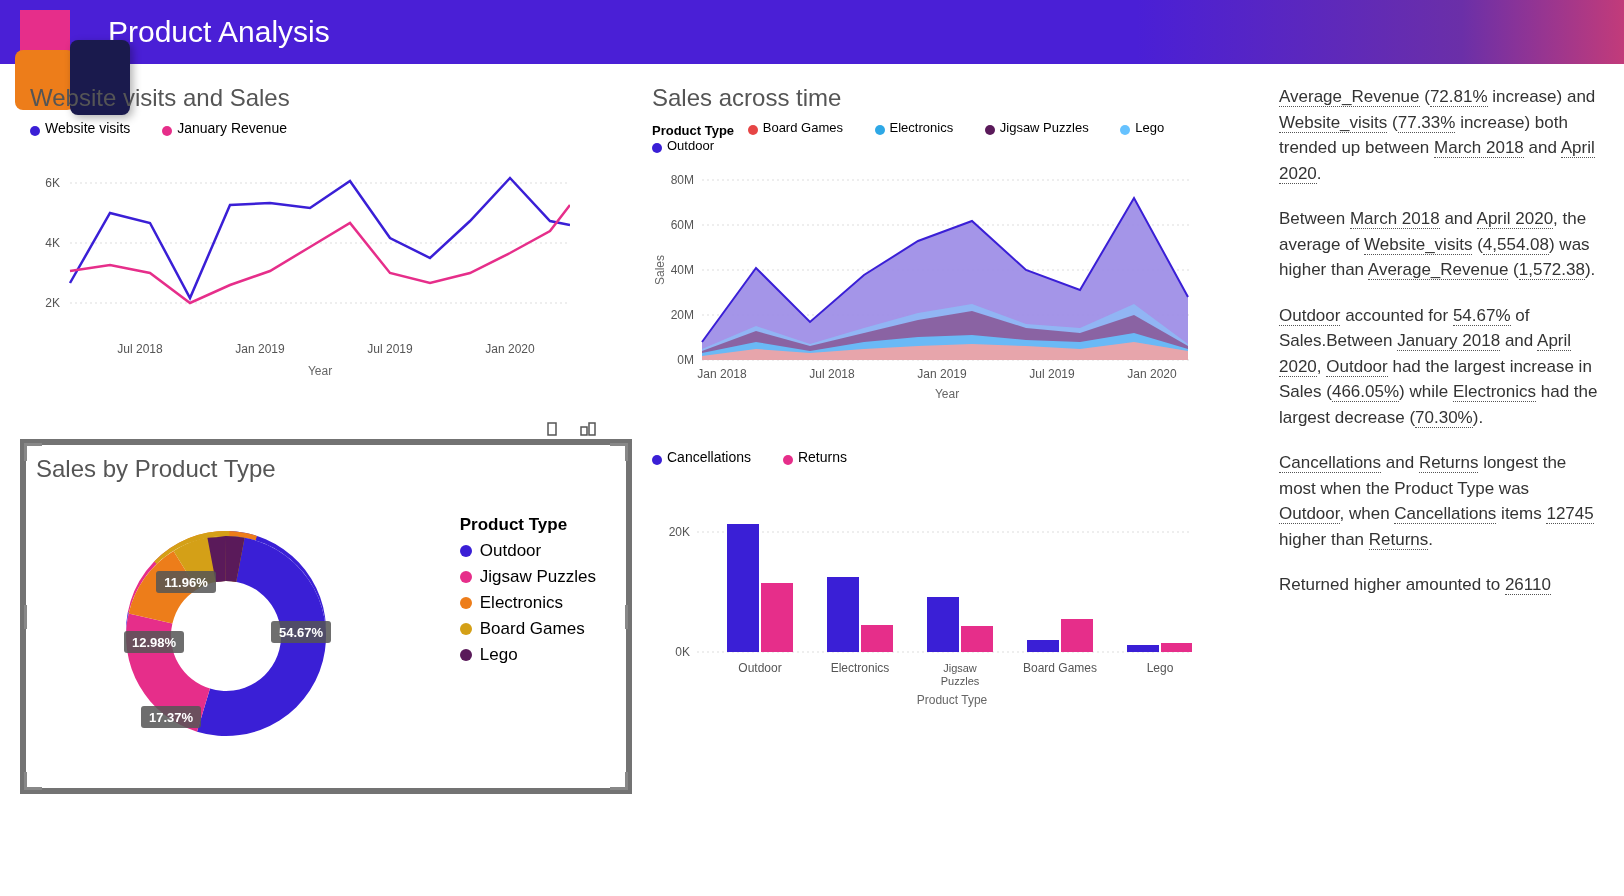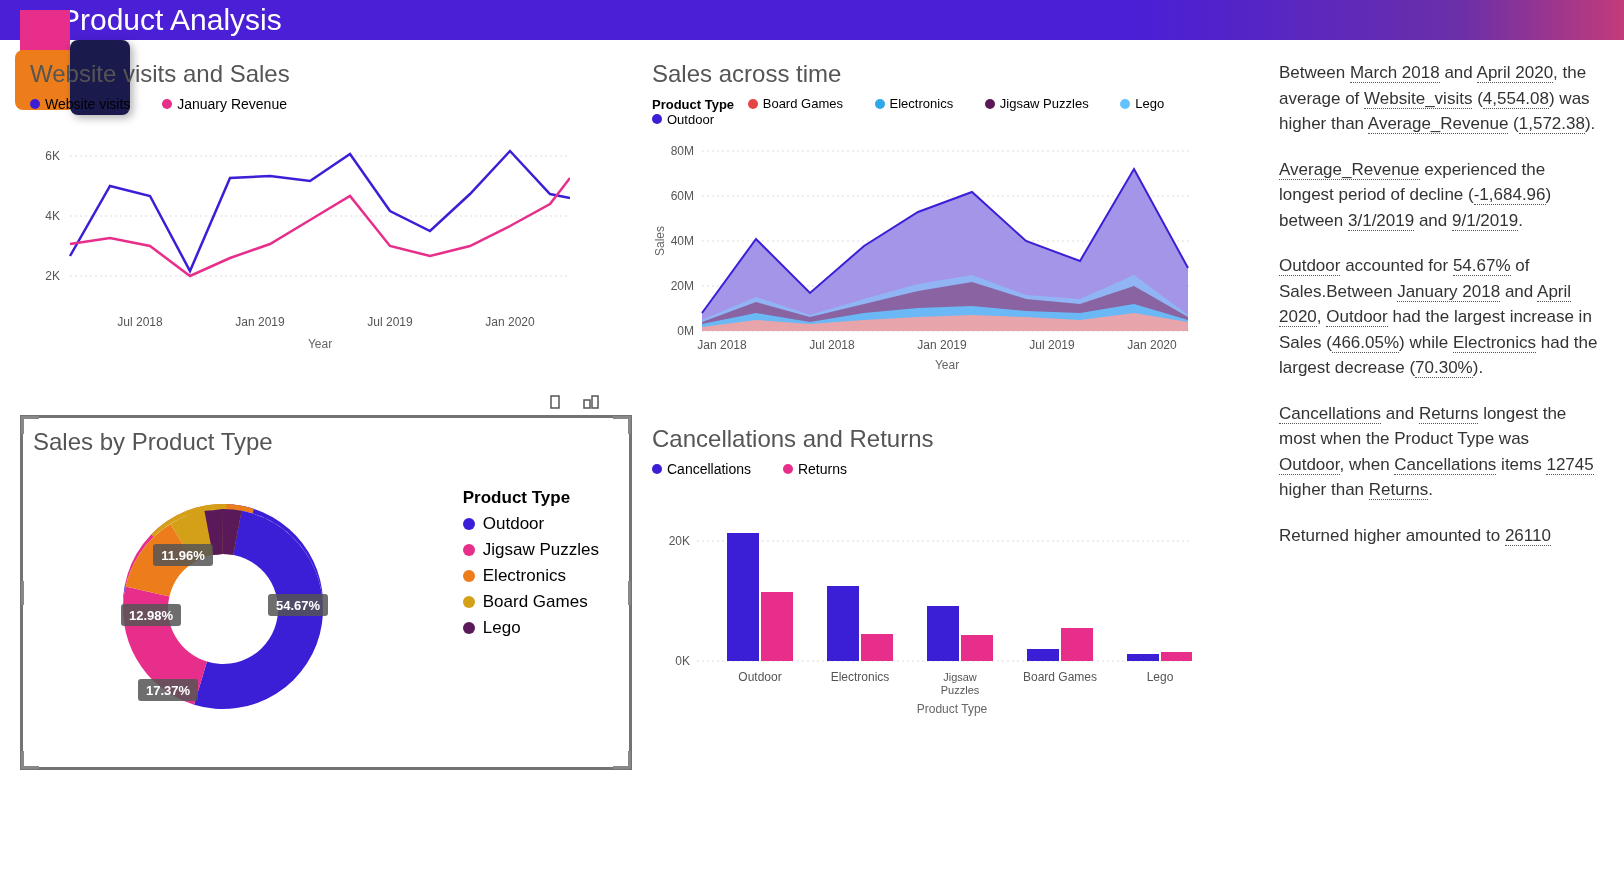--- a/index.html
+++ b/index.html
@@ -1,32 +1,32 @@
 <!DOCTYPE html>
 <html><head>
 <meta charset="utf-8">
 <style>
 *{box-sizing:border-box;margin:0;padding:0;font-family:'Segoe UI',Arial,sans-serif}
 body{background:#fff;width:1624px;height:896px;overflow:hidden}
-.header{height:40px;background:linear-gradient(90deg,#4a1fd6 0%,#4a1fd6 70%,#6b2fa8 90%,#c23b7a 100%);display:flex;align-items:center;padding-left:60px}
+.header{height:64px;background:linear-gradient(90deg,#4a1fd6 0%,#4a1fd6 70%,#6b2fa8 90%,#c23b7a 100%);display:flex;align-items:center;padding-left:108px}
 .header h1{color:#fff;font-size:30px;font-weight:400}
 .logo-blocks{position:absolute;top:10px;left:15px;width:120px;height:110px}
 .logo-blocks .b1{position:absolute;width:50px;height:50px;background:#e62e8a;top:0;left:5px}
 .logo-blocks .b2{position:absolute;width:60px;height:60px;background:#ed7d1a;top:40px;left:0;border-radius:8px}
 .logo-blocks .b3{position:absolute;width:60px;height:75px;background:#1a1a4d;top:30px;left:55px;border-radius:8px;box-shadow:3px 3px 8px rgba(0,0,0,.3)}
 .content{display:flex;padding:10px 20px 10px 20px;gap:20px}
 .charts{flex:1;display:grid;grid-template-columns:1fr 1fr;grid-template-rows:1fr 1fr;gap:10px}
 .panel{position:relative;padding:10px}
 .panel h2{font-size:24px;font-weight:400;color:#555;margin-bottom:8px}
 .legend{font-size:14px;margin-bottom:4px}
-.legend span{display:inline-flex;align-items:center;margin-right:14px}
+.legend span{display:inline-flex;align-items:flex-end;margin-right:14px}
 .legend .dot{width:10px;height:10px;border-radius:50%;margin-right:5px;display:inline-block}
 .axis-label{font-size:12px;fill:#666}
 .tick-label{font-size:12px;fill:#555}
-.selected-box{border:3px solid #737373;position:relative}
+.selected-box{border:6px solid #737373;position:relative}
 .selected-box .corner{position:absolute;width:18px;height:18px;border:3px solid #888}
 .selected-box .tl{top:-2px;left:-2px;border-right:none;border-bottom:none}
 .selected-box .tr{top:-2px;right:-2px;border-left:none;border-bottom:none}
 .selected-box .bl{bottom:-2px;left:-2px;border-right:none;border-top:none}
 .selected-box .br{bottom:-2px;right:-2px;border-left:none;border-top:none}
 .selected-box .ml{top:50%;left:-2px;border-right:none;border-top:none;border-bottom:none;height:24px;margin-top:-12px}
 .selected-box .mr{top:50%;right:-2px;border-left:none;border-top:none;border-bottom:none;height:24px;margin-top:-12px}
 .floating-icons{position:absolute;top:-24px;right:30px;display:flex;gap:20px}
 .floating-icons svg{width:16px;height:16px;stroke:#555;fill:none}
 .narrative{width:330px;font-size:17px;line-height:1.5;color:#333;padding:10px 5px;height:720px;overflow:hidden;position:relative}
@@ -205,21 +205,20 @@
             <span>Board Games</span>
           </div>
         <div class="item">
             <span class="sw" style="background:#5a1a5a"></span>
             <span>Lego</span>
           </div>
       </div>
     </div>
 
     <div class="panel">
-      <h2>Cancellations and Returns</h2>
       <div class="legend">
         <span>
             <span class="dot" style="background:#3a1fd6"></span>
             <span>Cancellations</span>
           </span>
         <span>
             <span class="dot" style="background:#e62e8a"></span>
             <span>Returns</span>
           </span>
       </div>
@@ -248,24 +247,24 @@
         <text x="408" y="200" text-anchor="middle" class="tick-label">Board Games</text>
         <text x="508" y="200" text-anchor="middle" class="tick-label">Lego</text>
         <text x="300" y="232" text-anchor="middle" class="axis-label">Product Type</text>
       </svg>
     </div>
 
   </div>
 
   <div class="narrative">
     <p>
+      <span class="u">Average_Revenue</span> (<span class="u">72.81%</span><span> increase) and </span><span class="u">Website_visits</span> (<span class="u">77.33%</span><span> increase) both trended up between </span><span class="u">March 2018</span><span> and </span><span class="u">April 2020</span>.
+    </p>
+    <p>
       <span>Between </span><span class="u">March 2018</span><span> and </span><span class="u">April 2020</span><span>, the average of </span><span class="u">Website_visits</span> (<span class="u">4,554.08</span><span>) was higher than </span><span class="u">Average_Revenue</span> (<span class="u">1,572.38</span>).
-    </p>
-    <p>
-      <span class="u">Average_Revenue</span><span> experienced the longest period of decline (</span><span class="u">-1,684.96</span><span>) between </span><span class="u">3/1/2019</span><span> and </span><span class="u">9/1/2019</span>.
     </p>
     <p>
       <span class="u">Outdoor</span><span> accounted for </span><span class="u">54.67%</span><span> of Sales.Between </span><span class="u">January 2018</span><span> and </span><span class="u">April 2020</span><span>, </span><span class="u">Outdoor</span><span> had the largest increase in Sales (</span><span class="u">466.05%</span><span>) while </span><span class="u">Electronics</span><span> had the largest decrease (</span><span class="u">70.30%</span>).
     </p>
     <p>
       <span class="u">Cancellations</span><span> and </span><span class="u">Returns</span><span> longest the most when the Product Type was </span><span class="u">Outdoor</span><span>, when </span><span class="u">Cancellations</span><span> items </span><span class="u">12745</span><span> higher than </span><span class="u">Returns</span>.
     </p>
     <p>
       <span>Returned higher amounted to </span><span class="u">26110</span>
     </p>

